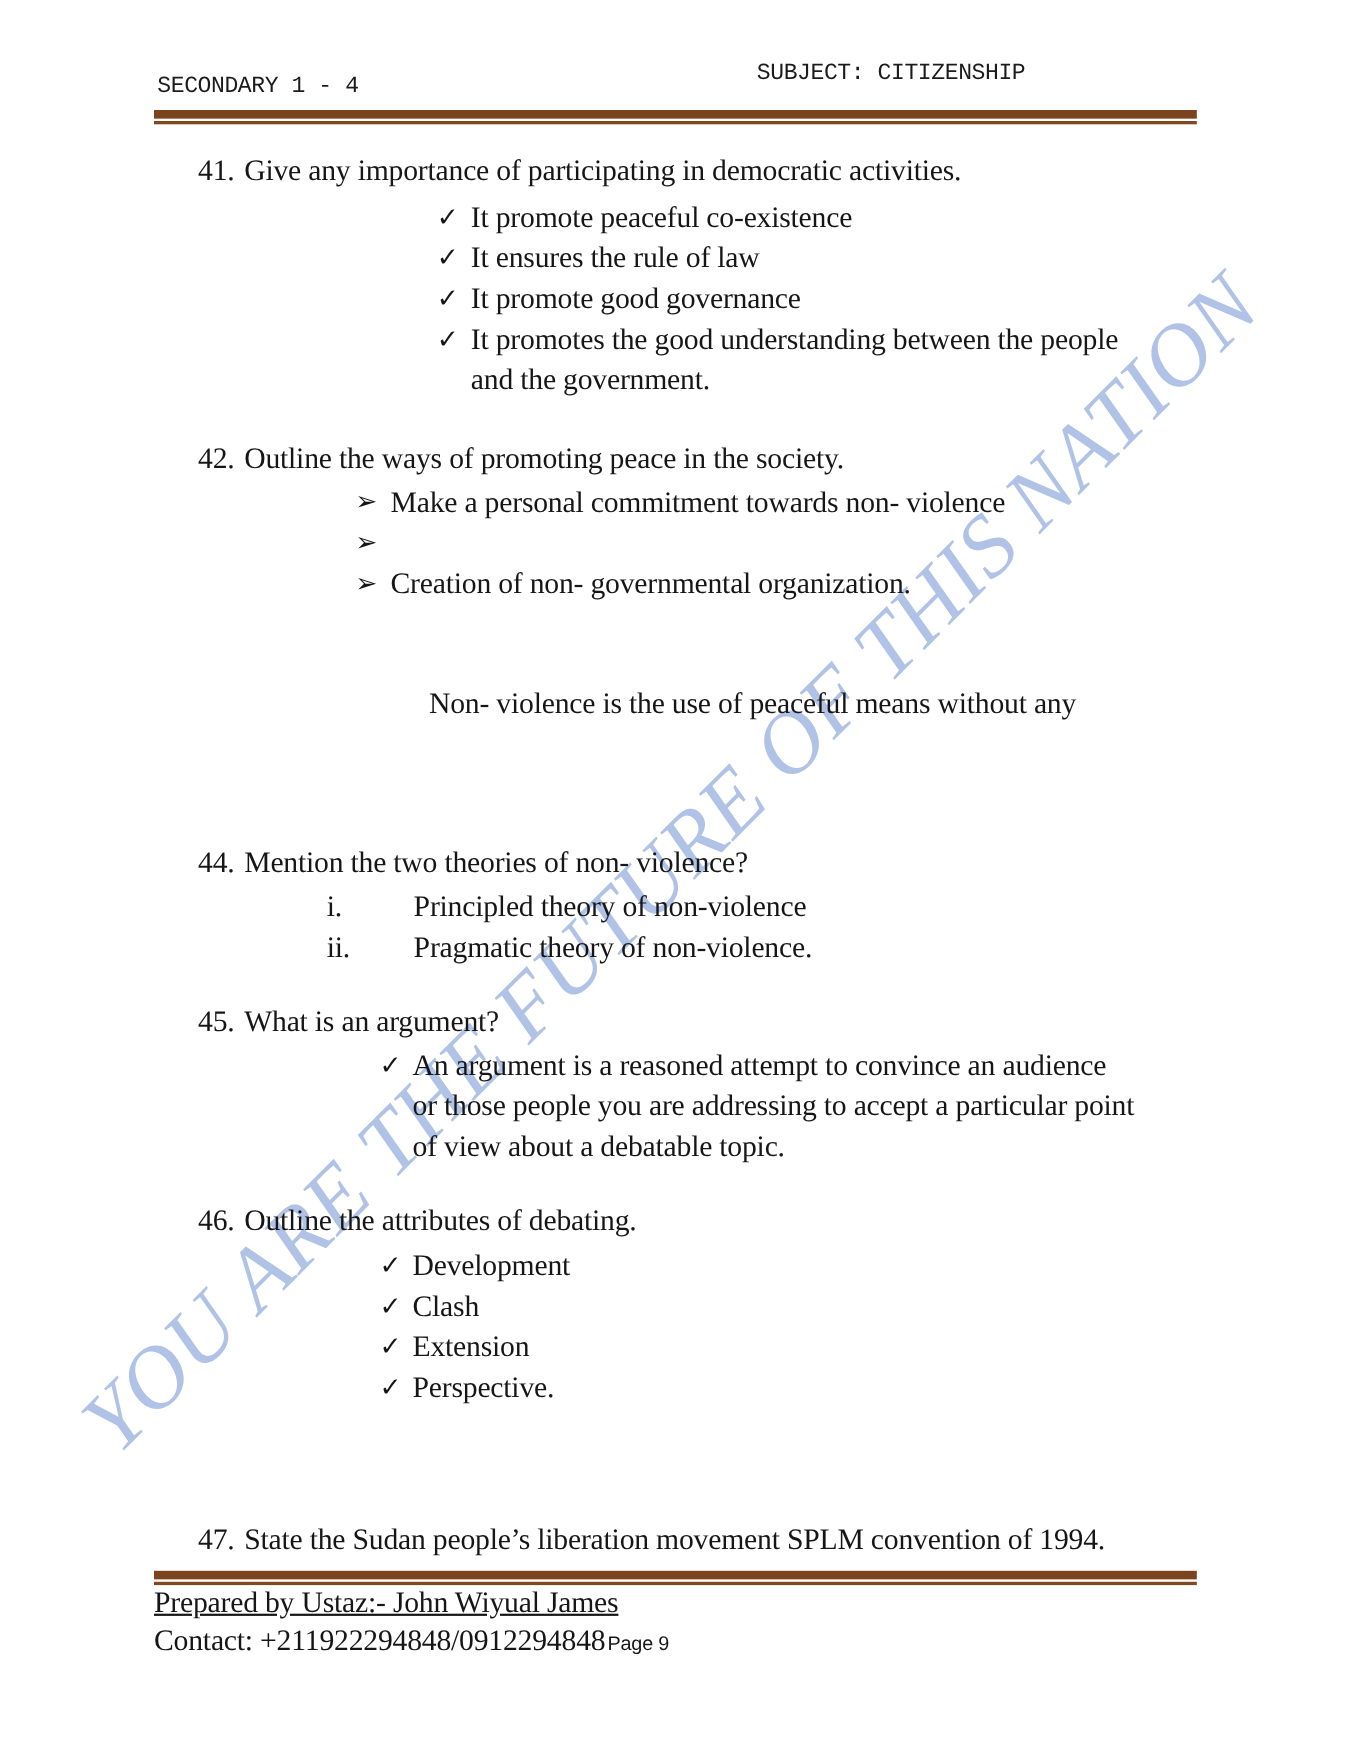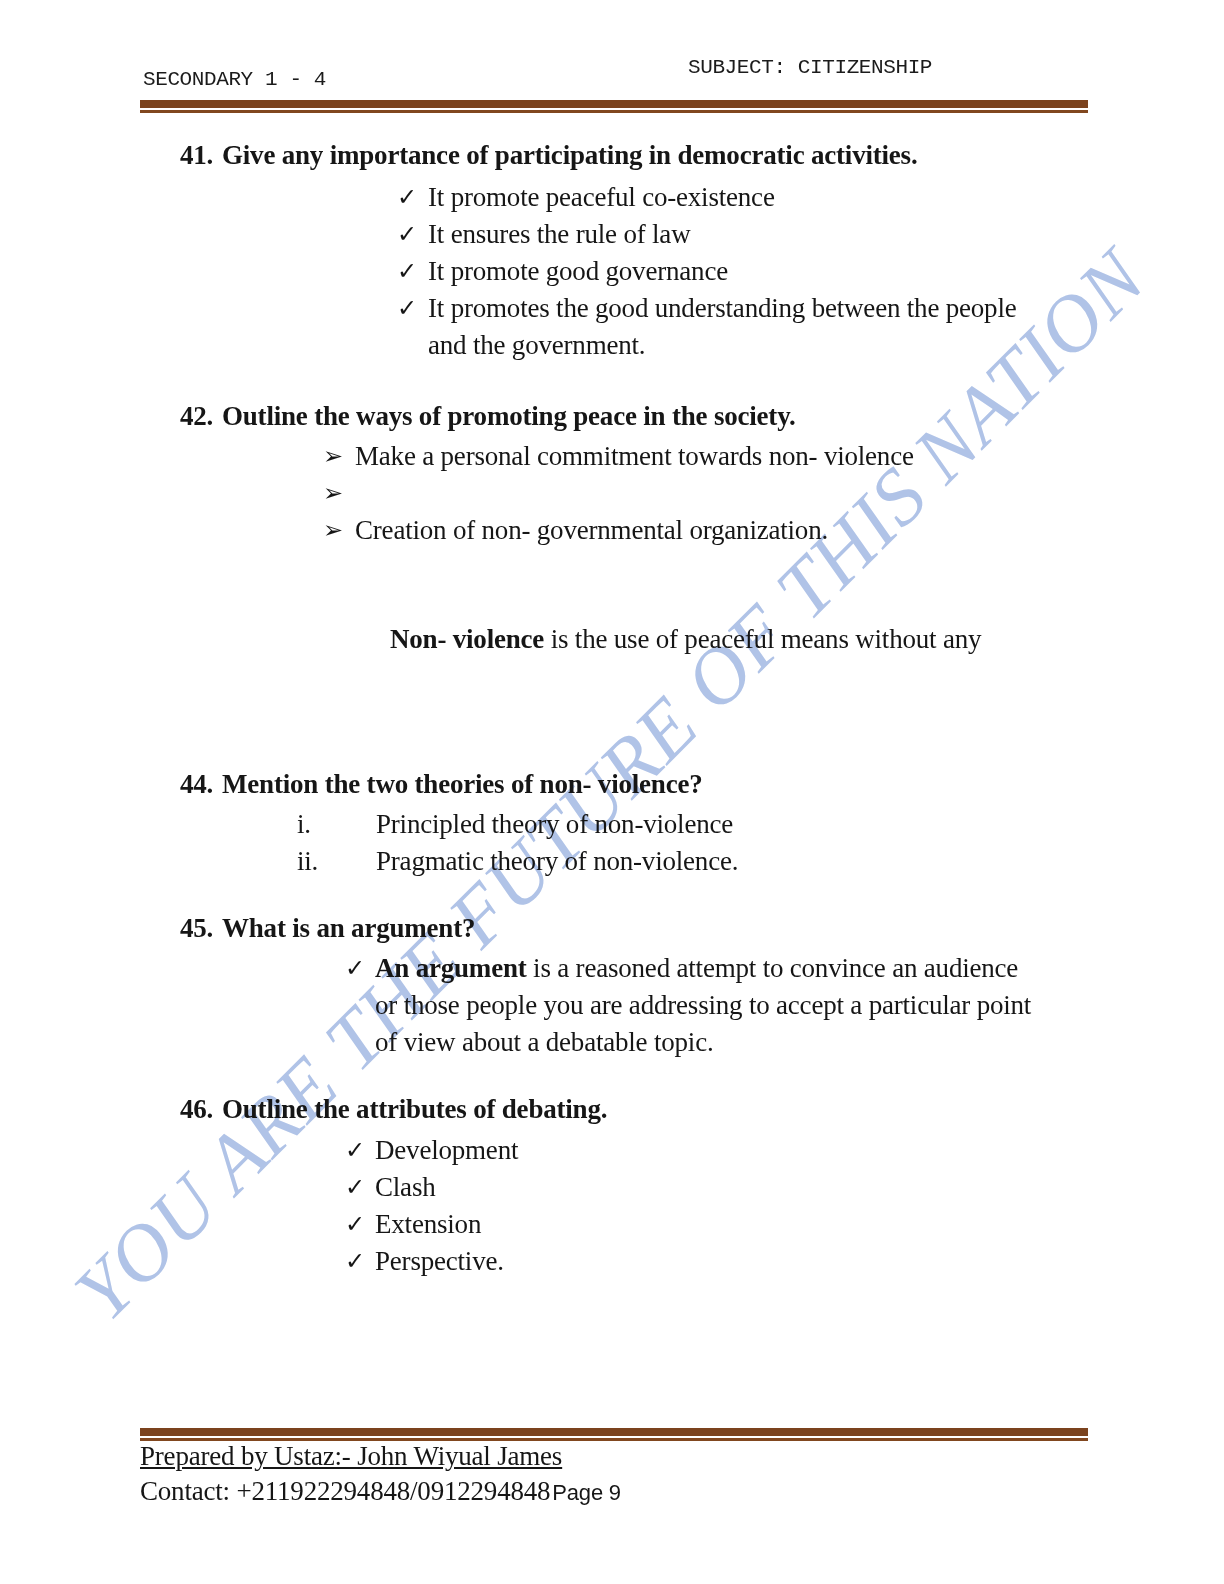--- a/index.html
+++ b/index.html
@@ -49,21 +49,20 @@
   .rule-header{top:100px;}
   .rule-footer{top:1428px;}
   
   .q{
     position:absolute;
     left:180px;
     font-size:27px;
     letter-spacing:-0.2px;
     white-space:nowrap;
     z-index:1;
-    font-weight:bold;
   }
   .qnum{display:inline-block;min-width:42px;}
   .list{
     position:absolute;
     font-size:27px;
     letter-spacing:-0.2px;
     z-index:1;
   }
   .li{display:flex;align-items:flex-start;line-height:37px;}
   .g{
@@ -78,35 +77,35 @@
   .li-lines{flex:0 0 auto;}
   .ln{line-height:37px;white-space:nowrap;}
   .ans{
     position:absolute;
     font-size:27px;
     letter-spacing:-0.2px;
     z-index:1;
   }
   .ans .ln{line-height:37px;white-space:nowrap;}
   .indent176{margin-left:176px;}
-  b{font-weight:bold;}
+  b{font-weight:normal;}
   
   .foot{
     position:absolute;
     left:140px;
     font-size:27px;
     letter-spacing:-0.2px;
     white-space:nowrap;
     z-index:1;
   }
   .foot-line1{top:1441px;text-decoration:underline;}
   .foot-line2{top:1476px;}
   .page-num{
     font-family:"Liberation Sans", sans-serif;
-    font-size:22px;
+    font-size:18px;
     margin-left:2px;
   }
 </style>
 </head>
 <body>
 
 <div class="page">
 
   <div class="watermark">YOU ARE THE FUTURE OF THIS NATION</div>
 
@@ -229,20 +228,23 @@
         </div>
     </div>
     <div class="li">
       <span class="g g-check-sm">✓</span>
       <div class="li-lines">
           <div class="ln">Perspective.</div>
         </div>
     </div>
   </div>
 
+  <div class="q" style="top:1384px">
+    <span class="qnum">47.</span><span>State the Sudan people’s liberation movement SPLM convention of 1994.</span>
+  </div>
 
   <div class="rule rule-footer">
     <div class="rule-thick"></div>
     <div class="rule-gap"></div>
     <div class="rule-thin"></div>
   </div>
   <div class="foot foot-line1">Prepared by Ustaz:- John Wiyual James</div>
   <div class="foot foot-line2">
     <span>Contact: +211922294848/0912294848</span><span class="page-num">Page 9</span>
   </div>

